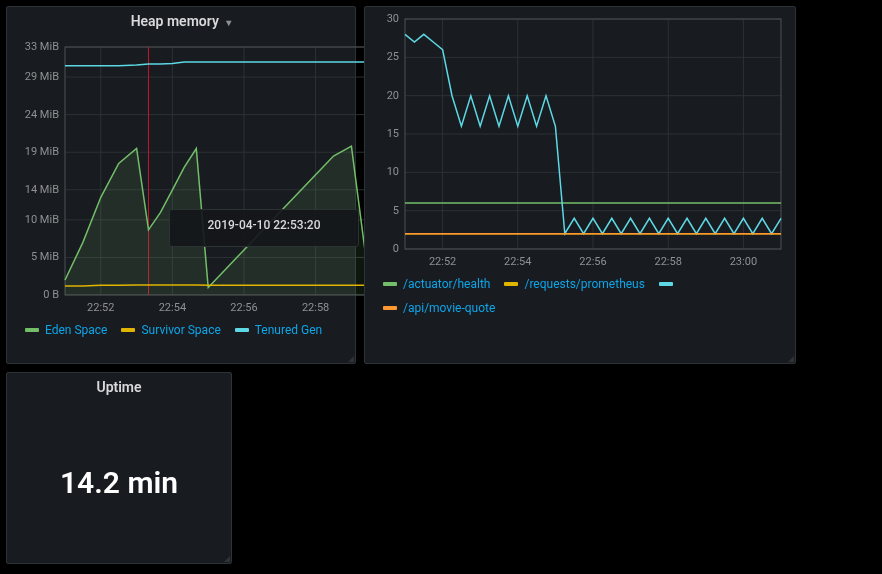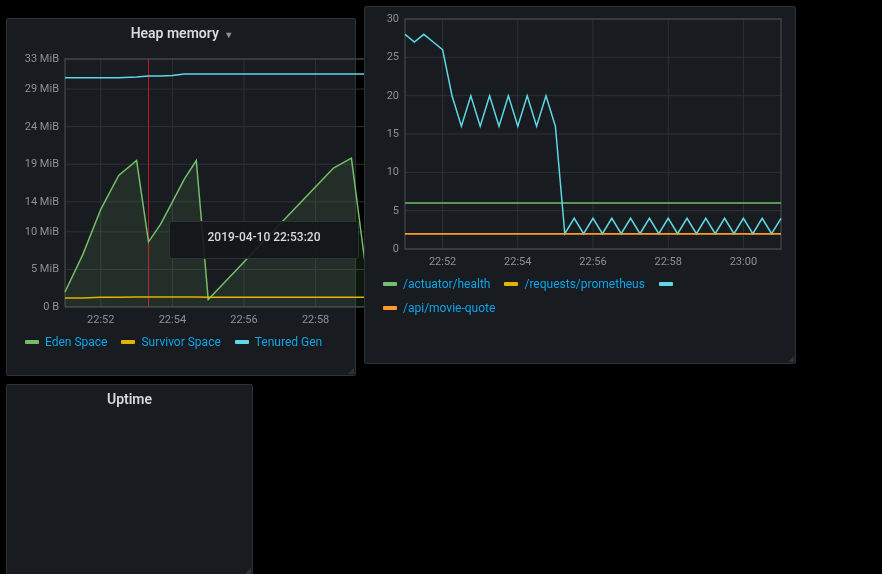--- a/index.html
+++ b/index.html
@@ -11,23 +11,23 @@
     height: 574px;
     padding: 6px;
   }
   .row { display: flex; gap: 8px; }
   .panel {
     background: #181b1f;
     border: 1px solid #2c3235;
     border-radius: 2px;
     position: relative;
   }
-  .panel-heap { width: 350px; height: 358px; margin-top: 12px; }
+  .panel-heap { width: 350px; height: 358px; }
   .panel-http { width: 432px; height: 358px; }
-  .panel-uptime { width: 247px; height: 192px; margin-top: 8px; }
+  .panel-uptime { width: 226px; height: 192px; margin-top: 8px; }
   .panel-title {
     text-align: center;
     font-size: 14px;
     font-weight: 600;
     color: #d8d9da;
     height: 28px;
     line-height: 28px;
   }
   .panel-title .chev { font-size: 10px; color: #8e9194; margin-left: 4px; }
   .chart-area {
@@ -208,14 +208,15 @@
         </div>
     </div>
     <div class="resize-handle"></div>
   </div>
 </div>
 
 <div class="panel panel-uptime">
   <div class="panel-title">
     <span>Uptime</span>
   </div>
+  <div class="uptime-val">14.2 min</div>
   <div class="resize-handle"></div>
 </div>
 
 </body></html>

